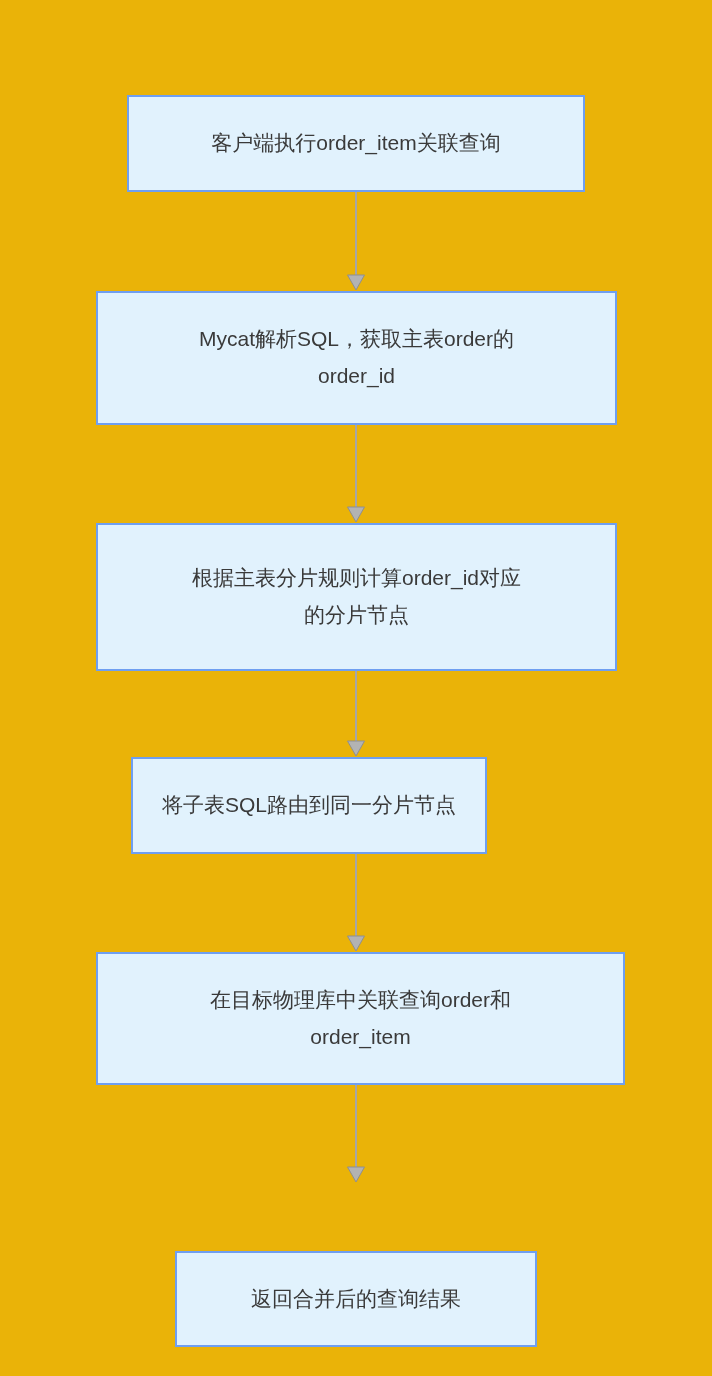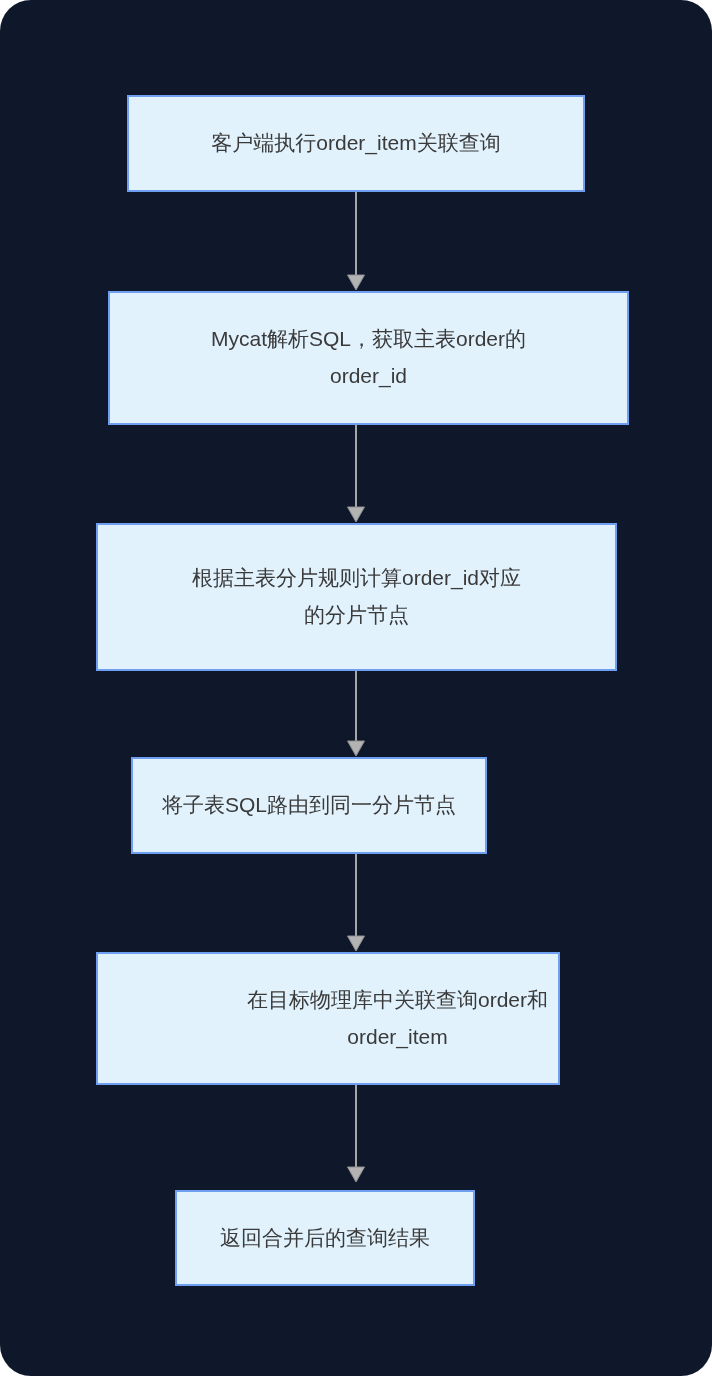--- a/index.html
+++ b/index.html
@@ -5,23 +5,22 @@
   html, body {
     margin: 0;
     padding: 0;
     background: #ffffff;
     font-family: "Liberation Sans", "DejaVu Sans", sans-serif;
   }
   .canvas {
     position: relative;
     width: 712px;
     height: 1376px;
-    background: #0f172a;
+    background: #eab308;
     overflow: hidden;
-    border-radius: 31px;
   }
   .arrows {
     position: absolute;
     top: 0;
     left: 0;
   }
   .arrows line {
     stroke: #a6a6a6;
     stroke-width: 2;
   }
@@ -41,25 +40,25 @@
     text-align: center;
     font-size: 21px;
     line-height: 1.75;
     color: #3a3a3a;
   }
   .node-label {
     white-space: pre-line;
     padding: 0 10px;
   }
   .n1 { left: 127px; top: 95px;   width: 458px; height: 97px;  }
-  .n2 { left: 108px;  top: 291px;  width: 521px; height: 134px; }
+  .n2 { left: 96px;  top: 291px;  width: 521px; height: 134px; }
   .n3 { left: 96px;  top: 523px;  width: 521px; height: 148px; }
   .n4 { left: 131px; top: 757px;  width: 356px; height: 97px;  }
-  .n5 { left: 96px;  top: 952px;  width: 464px; height: 133px; justify-content: flex-end; }
-  .n6 { left: 175px; top: 1190px; width: 300px; height: 96px;  }
+  .n5 { left: 96px;  top: 952px;  width: 529px; height: 133px; }
+  .n6 { left: 175px; top: 1251px; width: 362px; height: 96px;  }
 </style>
 </head>
 <body>
 
 <div class="canvas">
 
   <svg class="arrows" width="712" height="1376" viewBox="0 0 712 1376">
     <g>
       <line x1="356" y1="192" x2="356" y2="277"></line>
       <polygon points="347.5,275 364.5,275 356,290"></polygon>

